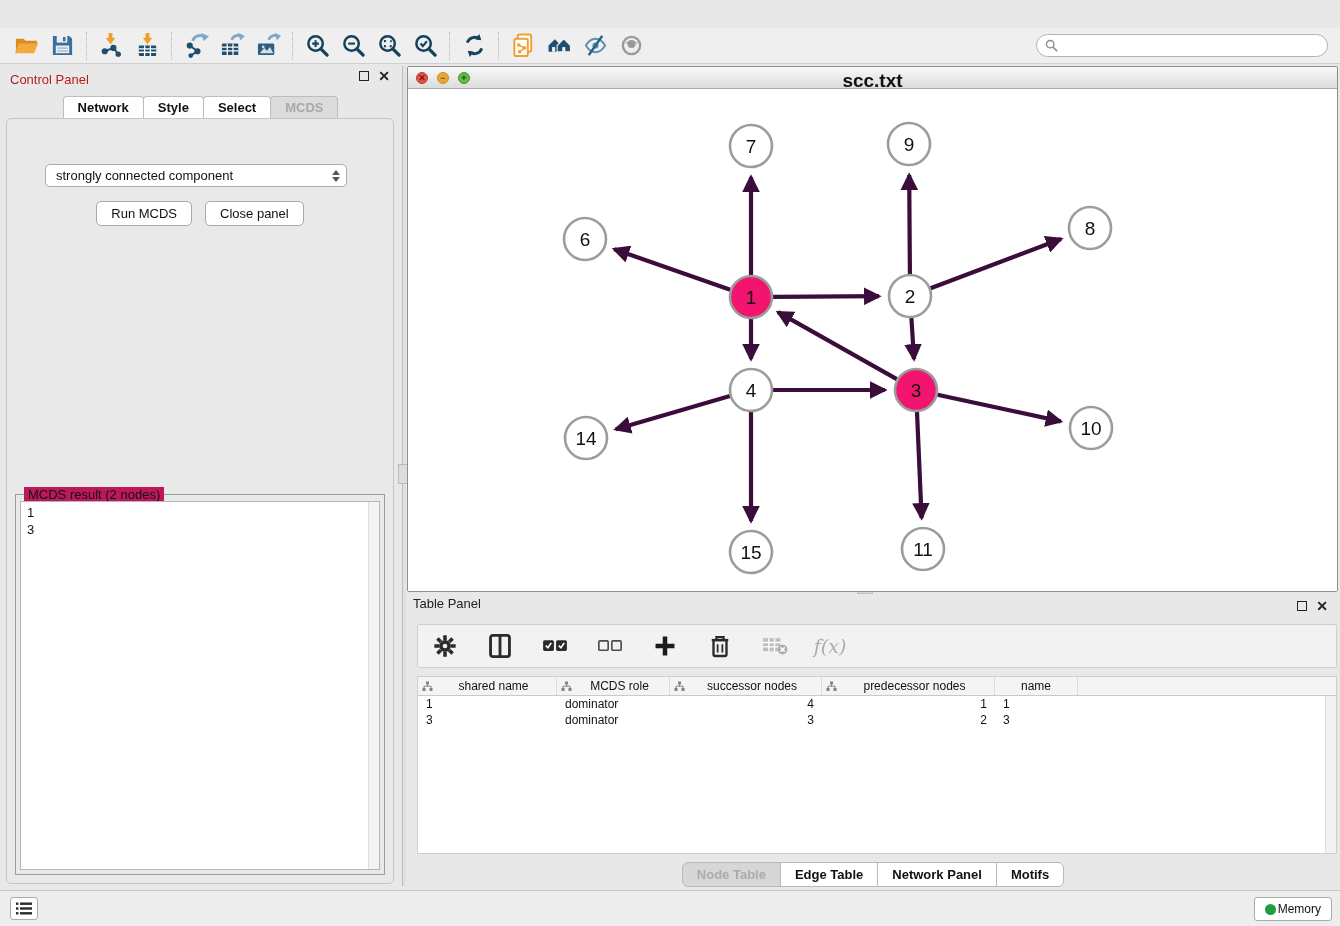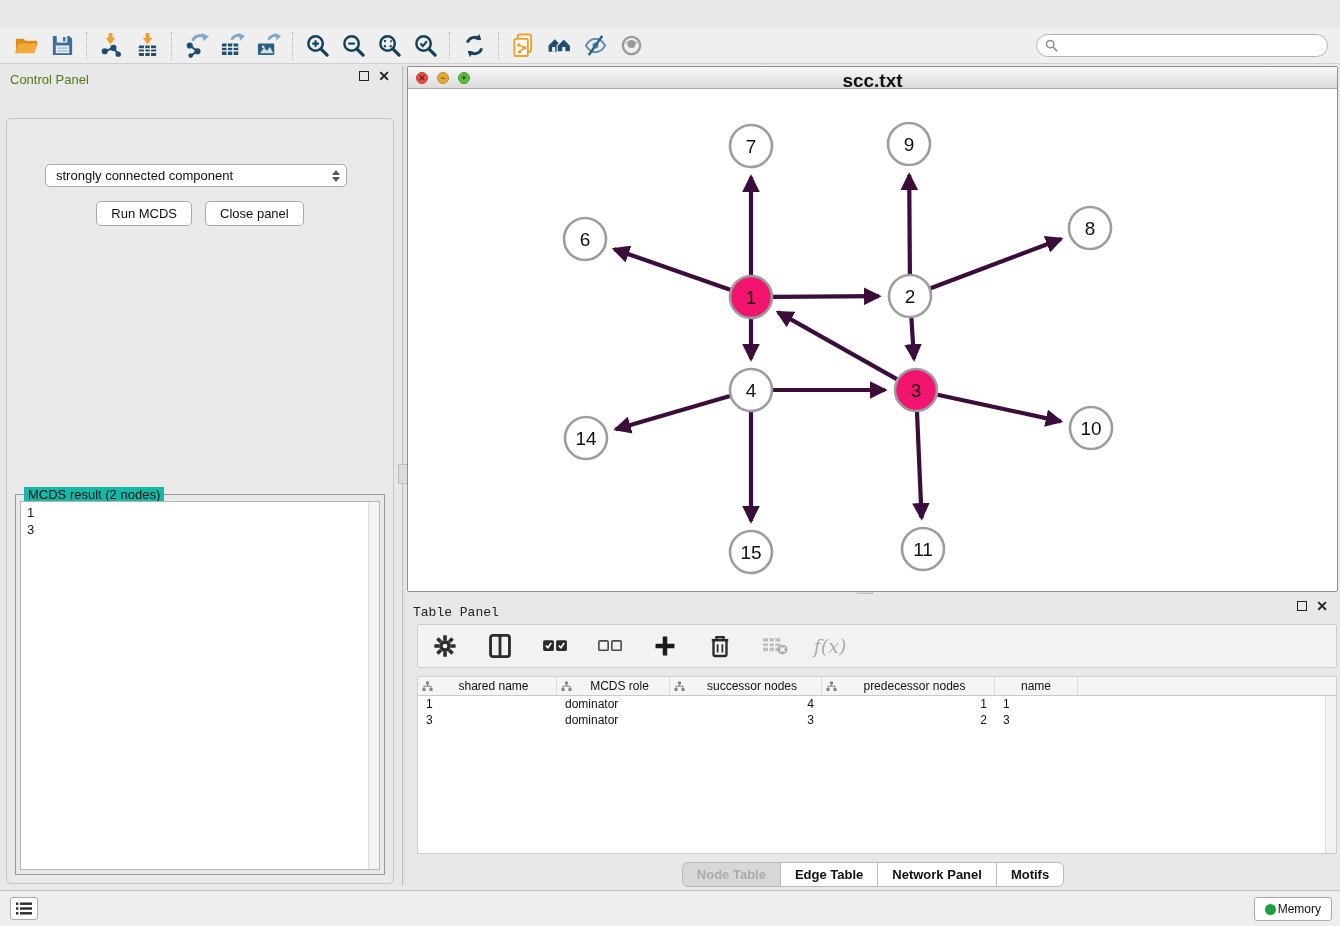--- a/index.html
+++ b/index.html
@@ -21,21 +21,21 @@
   .tbtn svg { width:25px; height:25px; }
   .tsep { width:1px; height:28px; border-left:1px dotted #B5B5B5; margin:0 6px; }
   .searchbox { margin-left:auto; margin-right:4px; width:292px; height:23px; background:#FFF;
     border:1px solid #B3B3B3; border-radius:12px; display:flex; align-items:center; padding:0 8px; }
   .searchbox svg { width:13px; height:13px; margin-right:5px; flex:0 0 auto; }
   .searchbox input { border:none; outline:none; flex:1; font-size:12px; background:transparent; }
 
   
   .control-panel { position:absolute; left:0; top:66px; width:400px; height:820px; }
   .cp-header { position:relative; height:26px; }
-  .cp-title { position:absolute; left:10px; top:6px; font-size:13px; color:#4d7c0f; }
+  .cp-title { position:absolute; left:10px; top:6px; font-size:13px; color:#b91c1c; }
   .panel-icons { position:absolute; right:10px; top:5px; display:flex; gap:9px; align-items:center; }
   .float-ic { width:10px; height:10px; border:1.6px solid #222; }
   .close-ic { font-size:14px; font-weight:bold; color:#222; line-height:10px; }
   .cp-tabs { position:absolute; left:0; top:30px; width:100%; display:flex; justify-content:center; }
   .cp-tab { font-size:13px; font-weight:600; padding:3px 14px; background:#FFF; border:1px solid #BDBDBD;
     border-bottom:none; border-radius:4px 4px 0 0; margin:0 -1px 0 0; color:#111; }
   .cp-tab.active { background:#DCDCDC; color:#A9A9A9; }
   .cp-body { position:absolute; left:6px; right:6px; top:52px; bottom:2px; background:#E9E9E9;
     border:1px solid #C6C6C6; border-radius:5px; }
   .opt-label { position:absolute; left:0; right:0; top:20px; text-align:center; font-size:13px; color:#111; }
@@ -43,21 +43,21 @@
     border:1px solid #ABABAB; border-radius:5px; display:flex; align-items:center; padding:0 6px 0 10px; }
   .dropdown .val { flex:1; font-size:13px; color:#111; }
   .stepper { display:flex; flex-direction:column; gap:2px; align-items:center; }
   .tri-up { width:0; height:0; border-left:4px solid transparent; border-right:4px solid transparent; border-bottom:5px solid #555; }
   .tri-dn { width:0; height:0; border-left:4px solid transparent; border-right:4px solid transparent; border-top:5px solid #555; }
   .cp-buttons { position:absolute; left:0; right:0; top:82px; display:flex; justify-content:center; gap:13px; }
   .aqua-btn { font-size:13px; color:#111; background:#FFF; border:1px solid #A9A9A9; border-radius:5px;
     padding:4px 14px; min-width:95px; text-align:center; }
   .result-box { position:absolute; left:8px; right:8px; top:375px; bottom:8px;
     border:1px solid #9A9A9A; background:#E9E9E9; }
-  .result-legend { position:absolute; left:8px; top:-8px; background:#14b8a6; padding:0 4px; font-size:13px; color:#111; }
+  .result-legend { position:absolute; left:8px; top:-8px; background:#be185d; padding:0 4px; font-size:13px; color:#111; }
   .result-text { position:absolute; left:4px; right:4px; top:6px; bottom:4px; background:#FFF;
     border:1px solid #B5B5B5; font-size:13px; color:#111; padding:2px 6px; line-height:17px; }
   .result-scroll { position:absolute; right:0; top:0; bottom:0; width:11px; background:#F4F4F4; border-left:1px solid #DDD; }
 
   
   .vsplit { position:absolute; left:402px; top:66px; width:4px; height:820px; background:#E2E2E2; border-left:1px solid #BDBDBD; }
   .vsplit .handle { position:absolute; left:-5px; top:398px; width:10px; height:20px; background:#DDD; border:1px solid #BBB; }
   .hsplit-handle { position:absolute; left:857px; top:585px; width:16px; height:9px; background:#D9D9D9; border:1px solid #C2C2C2; }
 
   
@@ -69,21 +69,21 @@
   .tlight { width:12px; height:12px; border-radius:50%; font-size:9px; font-weight:bold;
     display:flex; align-items:center; justify-content:center; line-height:1; }
   .tlight.red { background:#E8514A; border:1px solid #C13B34; color:#701511; }
   .tlight.yellow { background:#E6A935; border:1px solid #C78C24; color:#7A5207; }
   .tlight.green { background:#62BA46; border:1px solid #47992F; color:#1D5210; }
   .net-canvas-wrap { position:absolute; left:0; top:22px; right:0; bottom:0; background:#FFF; overflow:hidden; }
 
   
   .table-panel { position:absolute; left:407px; top:596px; width:931px; height:292px; }
   .tp-header { position:relative; height:24px; }
-  .tp-title { position:absolute; left:6px; top:9px; font-size:13px; color:#222;font-family:Liberation Mono, monospace; }
+  .tp-title { position:absolute; left:6px; top:0; font-size:13px; color:#222; }
   .tp-toolbar { position:absolute; left:10px; right:1px; top:28px; height:44px; background:#F2F2F2;
     border:1px solid #CFCFCF; border-radius:2px; display:flex; align-items:center; padding-left:14px; gap:29px; }
   .tp-ic { width:26px; height:26px; display:flex; align-items:center; justify-content:center; }
   .fx { font-family:"DejaVu Serif",serif; font-style:italic; font-size:19px; color:#ABABAB; }
   .tp-table { position:absolute; left:10px; right:1px; top:80px; height:178px; background:#FFF;
     border:1px solid #CFCFCF; }
   .thead { display:flex; height:19px; background:#F4F4F4; border-bottom:1px solid #C9C9C9; }
   .hcell { display:flex; align-items:center; font-size:12px; color:#111; border-right:1px solid #DCDCDC; padding:0 4px; }
   .hcell .hlabel { flex:1; text-align:center; }
   .hcell svg { width:11px; height:11px; margin-right:2px; flex:0 0 auto; }
@@ -258,20 +258,26 @@
   </div>
 
   <div class="control-panel">
     <div class="cp-header">
       <div class="cp-title">Control Panel</div>
       <div class="panel-icons">
         <div class="float-ic"></div>
         <div class="close-ic">✕</div>
       </div>
     </div>
+    <div class="cp-tabs">
+      <div class="cp-tab">Network</div>
+      <div class="cp-tab">Style</div>
+      <div class="cp-tab">Select</div>
+      <div class="cp-tab active">MCDS</div>
+    </div>
     <div class="cp-body">
       <div class="dropdown">
         <span class="val">strongly connected component</span>
         <span class="stepper">
             <span class="tri-up"></span>
             <span class="tri-dn"></span>
           </span>
       </div>
       <div class="cp-buttons">
         <div class="aqua-btn">Run MCDS</div>

